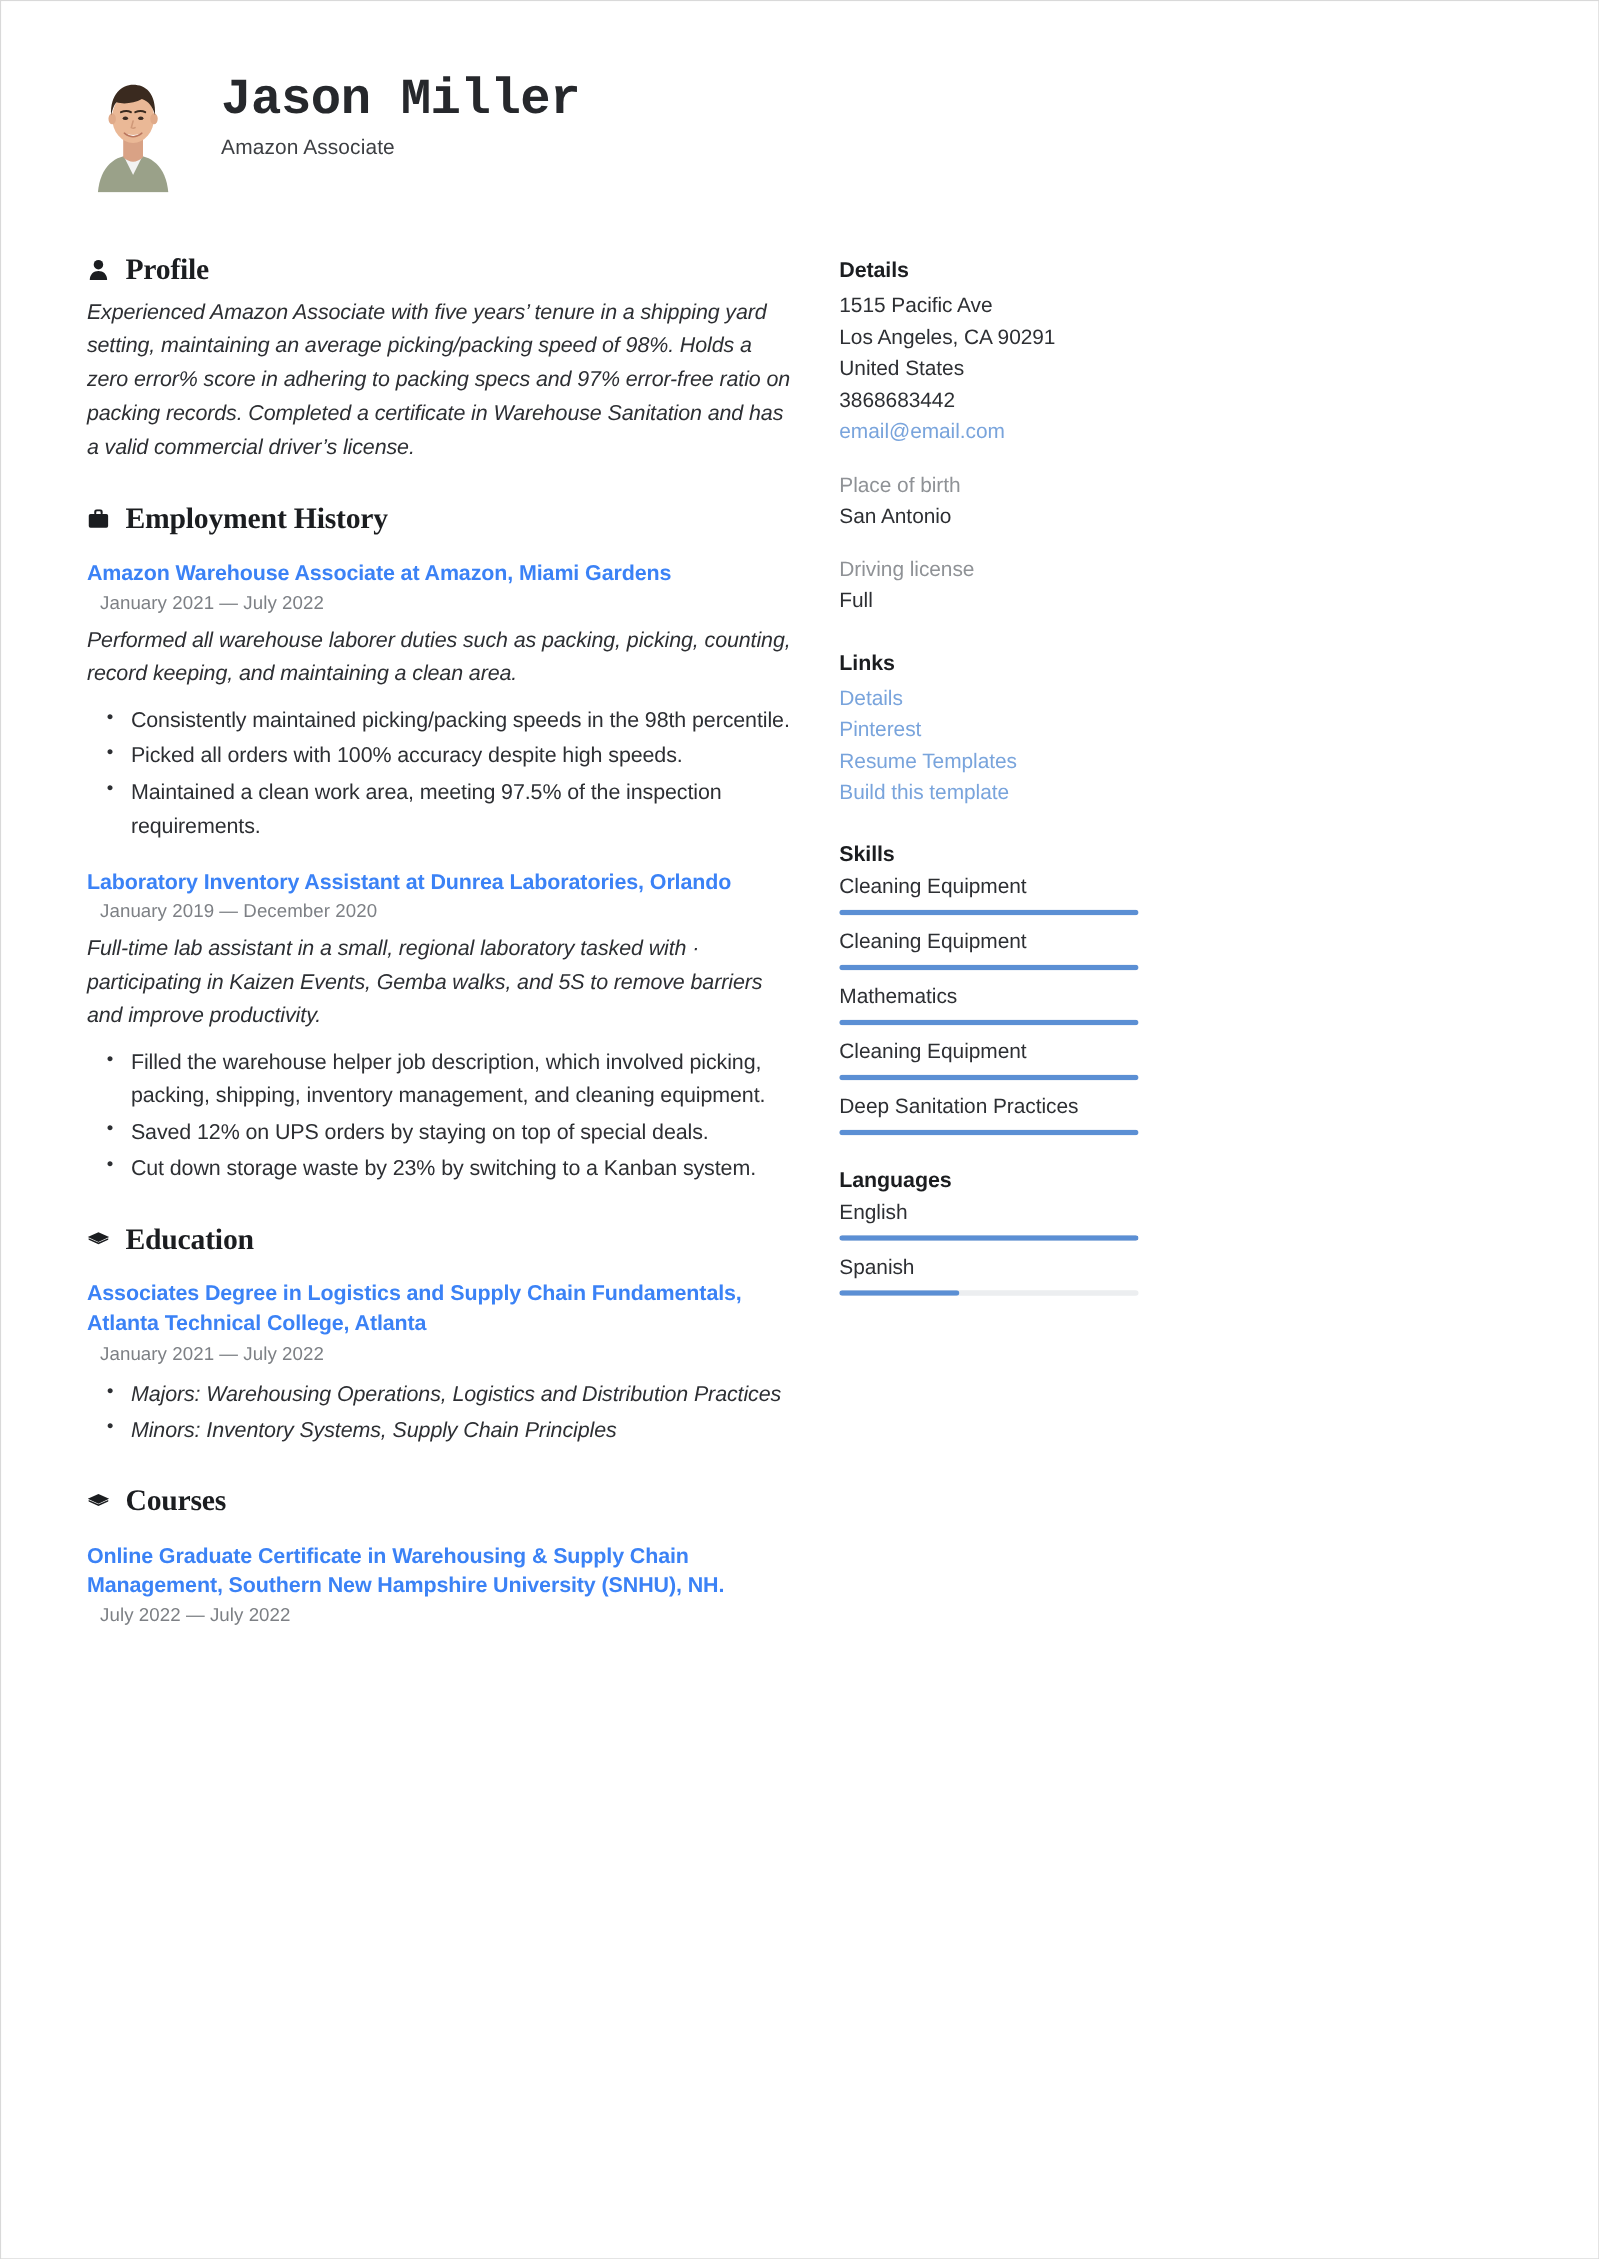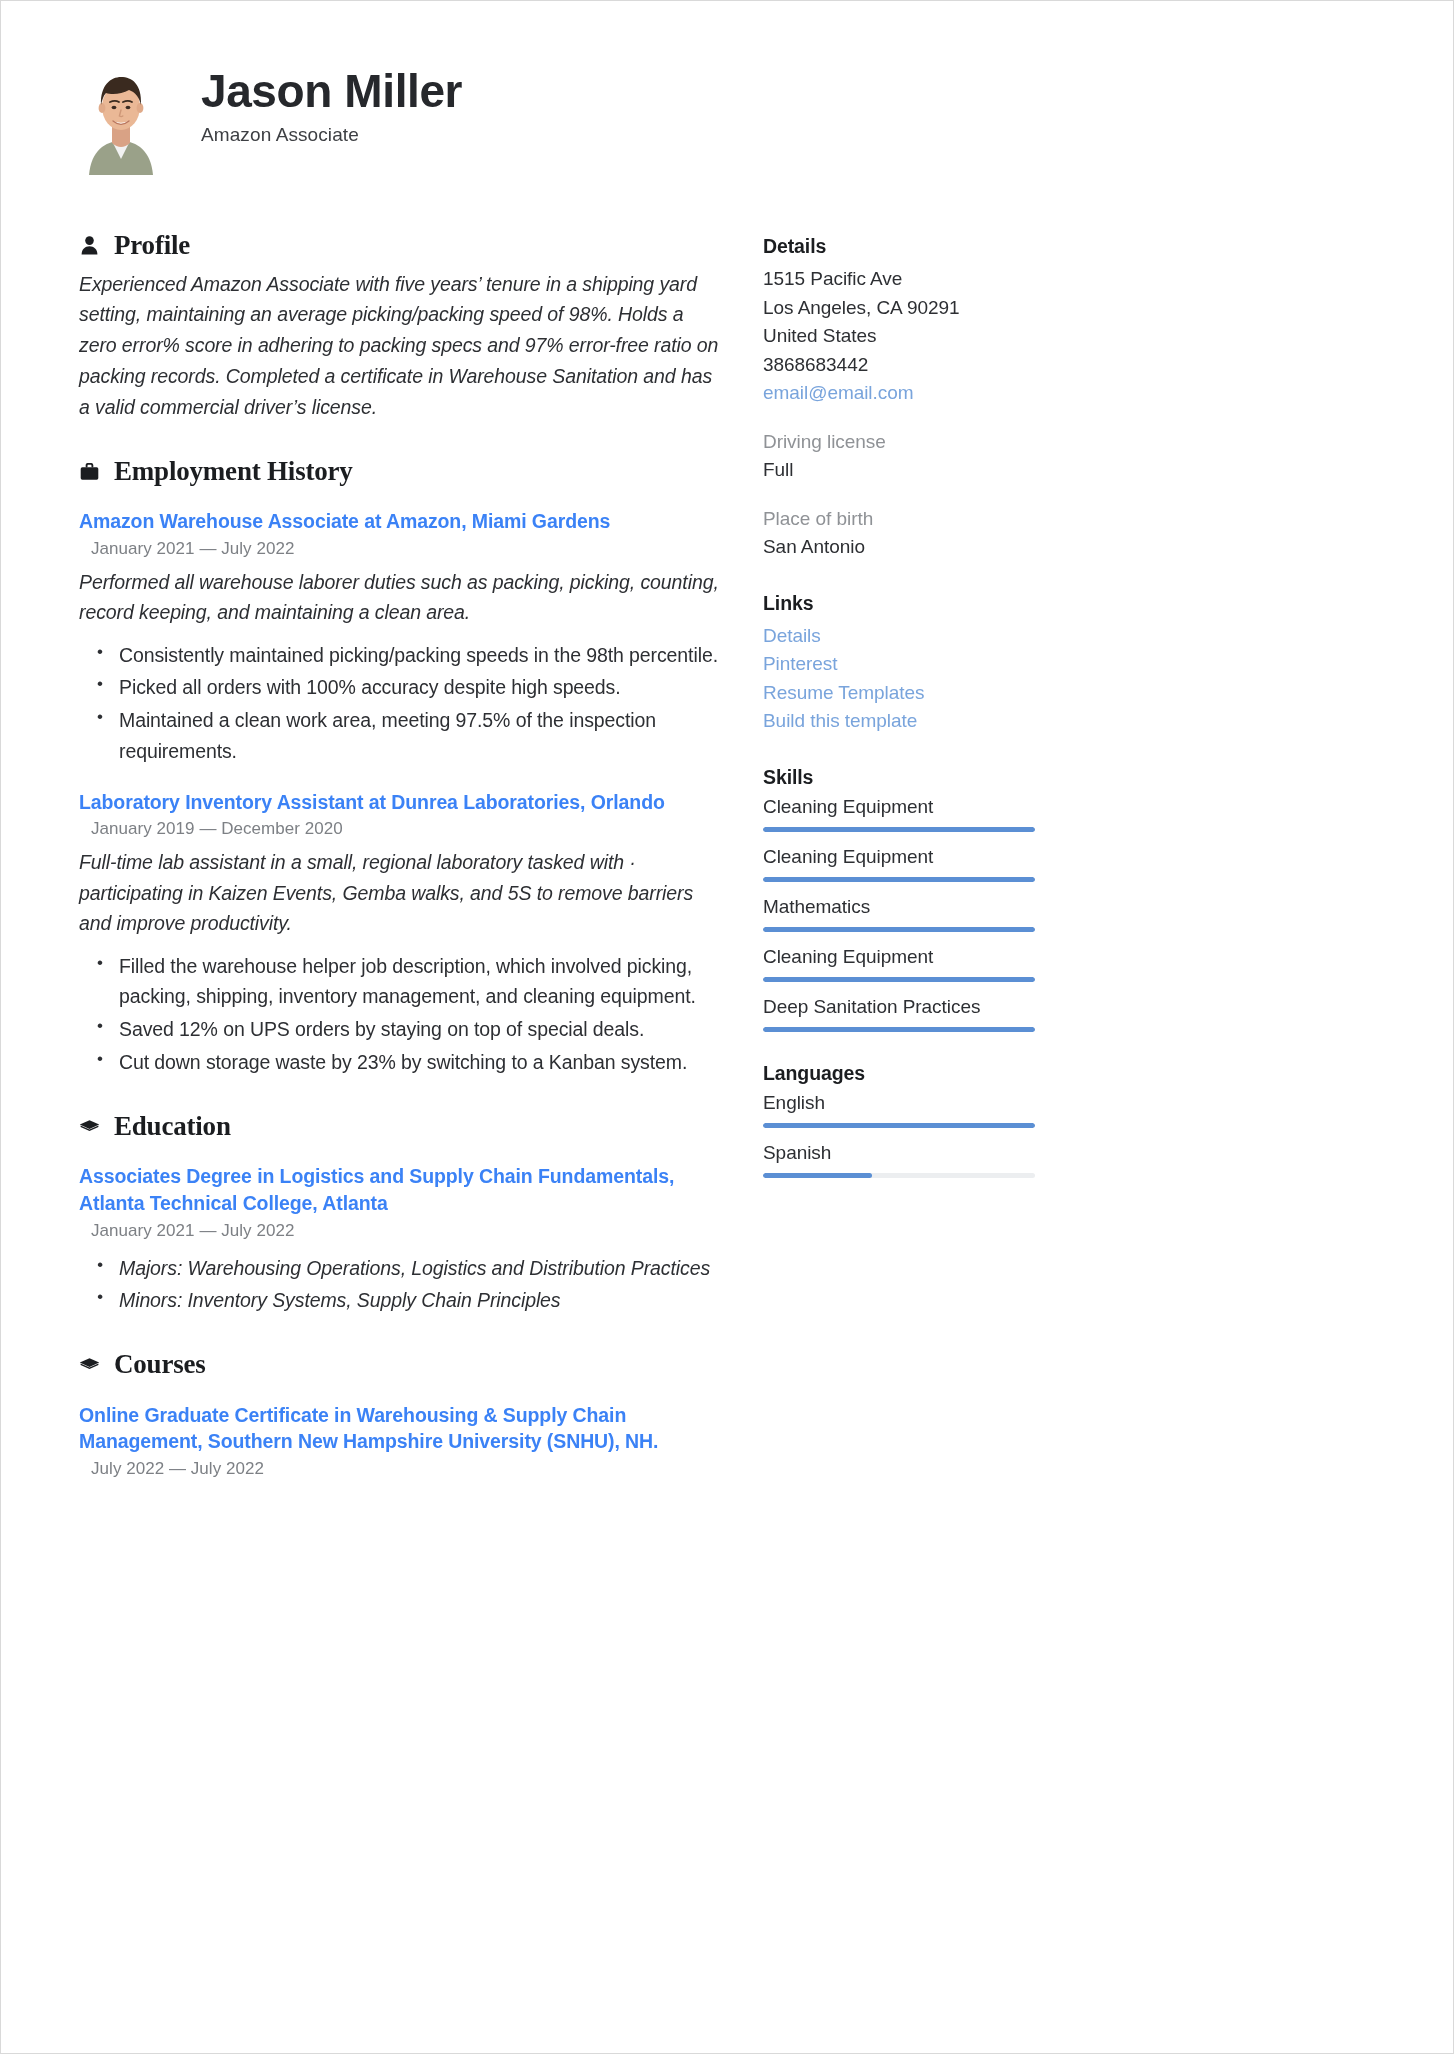--- a/index.html
+++ b/index.html
@@ -40,20 +40,21 @@
     padding-left: 38px;
     padding-top: 10px;
   }
 
   .full-name {
     font-size: 46px;
     font-weight: 700;
     color: #26282c;
     letter-spacing: -0.4px;
     line-height: 1.06;
+    font-family: Liberation Mono, monospace;
   }
 
   .job-title {
     font-size: 19px;
     color: #3d3f43;
     margin-top: 8px;
     letter-spacing: 0.1px;
   }
 
   
@@ -361,27 +362,27 @@
 
       <div class="side-block">
         <div class="side-title">Details</div>
         <div class="side-line">1515 Pacific Ave</div>
         <div class="side-line">Los Angeles, CA 90291</div>
         <div class="side-line">United States</div>
         <div class="side-line">3868683442</div>
         <a class="side-link">email@email.com</a>
 
         <div class="side-sub">
+          <div class="side-sub-label">Place of birth</div>
+          <div class="side-sub-value">San Antonio</div>
+        </div>
+
+        <div class="side-sub">
           <div class="side-sub-label">Driving license</div>
           <div class="side-sub-value">Full</div>
-        </div>
-
-        <div class="side-sub">
-          <div class="side-sub-label">Place of birth</div>
-          <div class="side-sub-value">San Antonio</div>
         </div>
       </div>
 
       <div class="side-block">
         <div class="side-title">Links</div>
         <a class="side-link">Details</a>
         <a class="side-link">Pinterest</a>
         <a class="side-link">Resume Templates</a>
         <a class="side-link">Build this template</a>
       </div>

